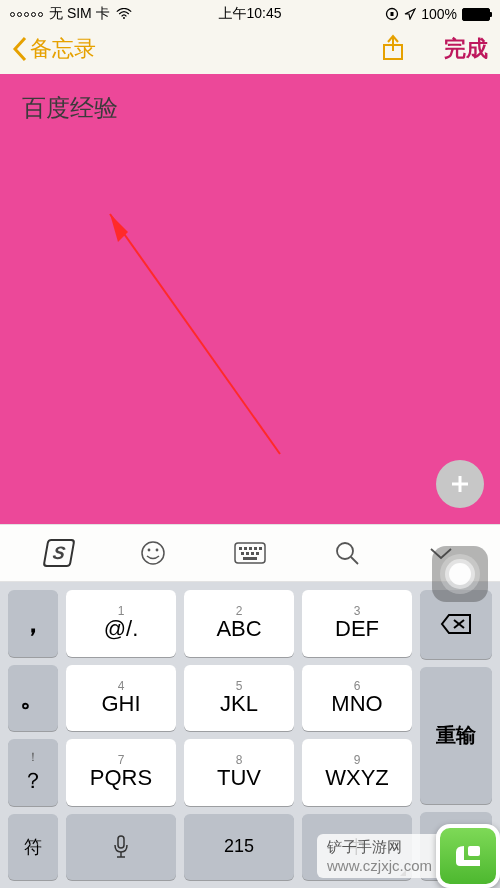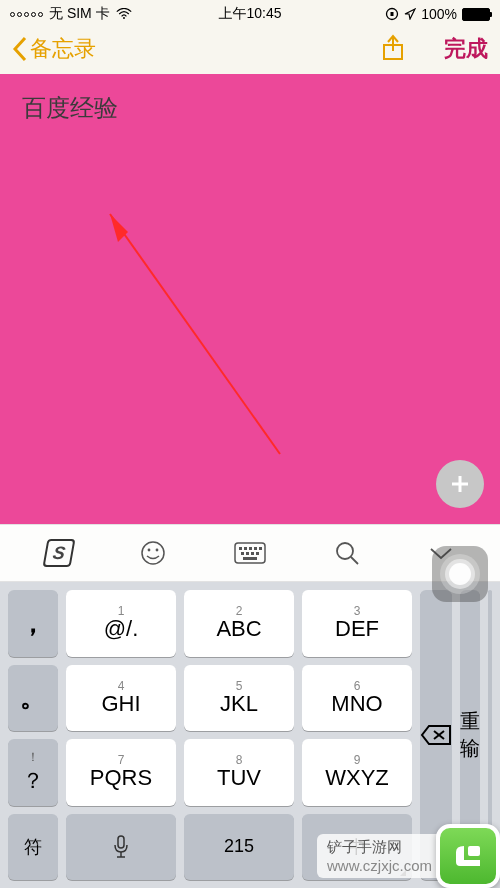--- a/index.html
+++ b/index.html
@@ -99,21 +99,23 @@
     .kb-mid {
       flex: 1;
       display: flex;
       flex-direction: column;
       gap: 8px;
       padding: 0 8px;
     }
     .kb-right {
       width: 72px;
       display: flex;
+      flex-direction: column;
       gap: 8px;
+      font-weight: bold;
     }
     .kb-row {
       display: flex;
       gap: 8px;
       flex: 1;
     }
     .key {
       background: #fff;
       border-radius: 6px;
       box-shadow: 0 1px 0 rgba(0,0,0,0.28);

